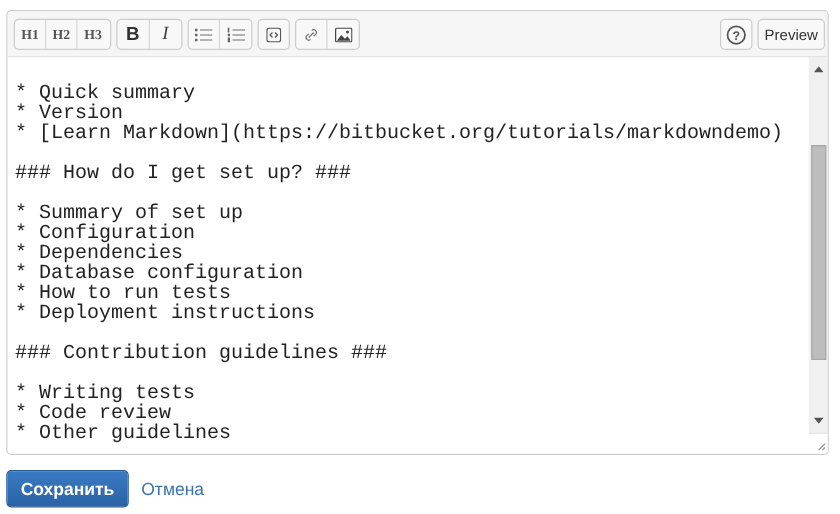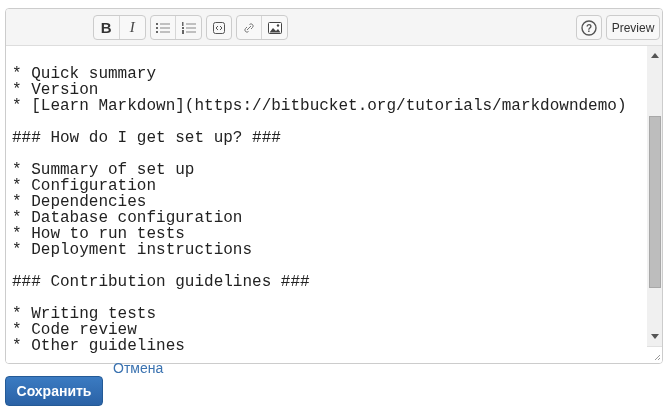--- a/index.html
+++ b/index.html
@@ -45,27 +45,32 @@
   .scroll-down { position: absolute; left: 0; top: 285px; width: 16px; height: 10px; display: flex; justify-content: center; align-items: center; }
   .thumb { position: absolute; left: 2px; top: 70px; width: 12px; height: 172px; background: #bdbdbd; border: 1px solid #a8a8a8; box-sizing: border-box; }
   .resize { position: absolute; left: 641px; top: 337px; width: 16px; height: 17px; background: #fff; border-top: 1px solid #e0e0e0; box-sizing: border-box; }
 
   .save-btn {
     position: absolute; left: 5px; top: 376px; width: 98px; height: 30px;
     background: linear-gradient(#3b7bc2, #2a62a6); border: 1px solid #245a96; border-radius: 4px;
     color: #fff; font-weight: bold; font-size: 14px; display: flex; align-items: center; justify-content: center;
     box-sizing: border-box; cursor: pointer;
   }
-  .cancel-link { position: absolute; left: 113px; top: 360px; font-size: 14px; color: #3a72b0; cursor: pointer; }
+  .cancel-link { position: absolute; left: 113px; top: 383px; font-size: 14px; color: #3a72b0; cursor: pointer; }
 </style>
 </head>
 <body>
 
 <div class="editor">
   <div class="toolbar">
+    <div class="btn-group" style="left:5px; width:78px;">
+      <div class="tb-btn hbtn">H1</div>
+      <div class="tb-btn hbtn">H2</div>
+      <div class="tb-btn hbtn">H3</div>
+    </div>
     <div class="btn-group" style="left:87px; width:53px;">
       <div class="tb-btn bbtn">B</div>
       <div class="tb-btn ibtn">I</div>
     </div>
     <div class="btn-group" style="left:144px; width:52px;">
       <div class="tb-btn lbtn">
         <svg width="14" height="12" viewBox="0 0 14 12">
           <rect x="0" y="1" width="2" height="2" fill="#666"></rect>
             <rect x="0" y="5" width="2" height="2" fill="#666"></rect>
             <rect x="0" y="9" width="2" height="2" fill="#666"></rect>

